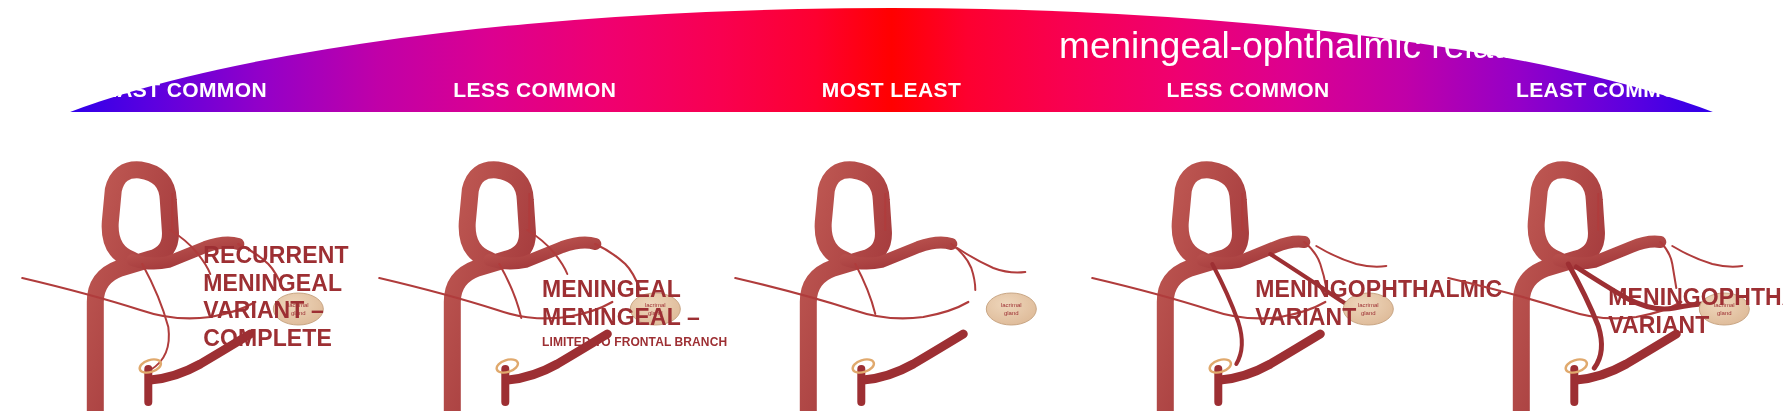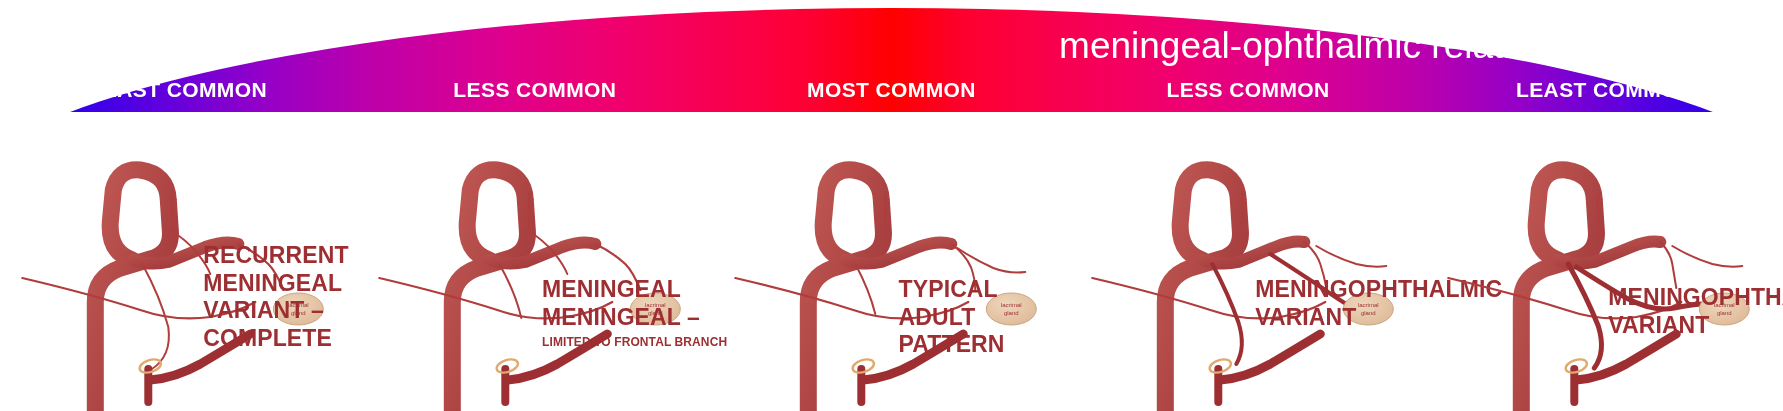--- a/index.html
+++ b/index.html
@@ -44,21 +44,21 @@
 </style>
 </head>
 <body>
 
 <div id="banner">
   <div id="banner-dome"></div>
   <div id="banner-title">meningeal-ophthalmic relationship spectrum</div>
   <div id="banner-tiers">
     <div class="tier">LEAST COMMON</div>
     <div class="tier">LESS COMMON</div>
-    <div class="tier">MOST COMMON</div>
+    <div class="tier">MOST LEAST</div>
     <div class="tier">LESS COMMON</div>
     <div class="tier">LEAST COMMON</div>
   </div>
 </div>
 
 <div id="panels">
 
   <div class="panel">
     <div class="panel-art">
       <svg viewBox="0 0 356 299" preserveAspectRatio="xMidYMid meet">
@@ -158,23 +158,20 @@
         <path d="M172 118 L172 82" fill="none" stroke="#b03c3c" stroke-width="2" stroke-linecap="round"></path>
         <path d="M142 152 Q156 178 162 202" fill="none" stroke="#b03c3c" stroke-width="2" stroke-linecap="round"></path>
         <path d="M150 268 Q175 266 200 252 Q222 239 250 222" fill="none" stroke="#9d2f33" stroke-width="9" stroke-linecap="round"></path>
         <path d="M148 257 L148 290" fill="none" stroke="#9d2f33" stroke-width="8" stroke-linecap="round"></path>
         <ellipse cx="150" cy="254" rx="11" ry="6" fill="none" stroke="#e0a96d" stroke-width="2.4" transform="rotate(-18 150 254)"></ellipse>
         <ellipse cx="298" cy="197" rx="25" ry="16" fill="url(#gl3)" stroke="#c9a684" stroke-width="1"></ellipse>
         <text x="298" y="195" font-size="6" fill="#9d2f33" text-anchor="middle" font-family="Liberation Sans, sans-serif">lacrimal</text>
         <text x="298" y="203" font-size="6" fill="#9d2f33" text-anchor="middle" font-family="Liberation Sans, sans-serif">gland</text>
       </svg>
     </div>
-    <div class="caption cap-3">
-      <span class="cap-main">TYPICAL ADULT PATTERN</span>
-    </div>
   </div>
 
   <div class="panel">
     <div class="panel-art">
       <svg viewBox="0 0 356 299" preserveAspectRatio="xMidYMid meet">
         <defs>
           <linearGradient id="vg4" x1="0" y1="0" x2="1" y2="1">
             <stop offset="0" stop-color="#c05a54"></stop>
               <stop offset="1" stop-color="#9d3236"></stop>
           </linearGradient>

